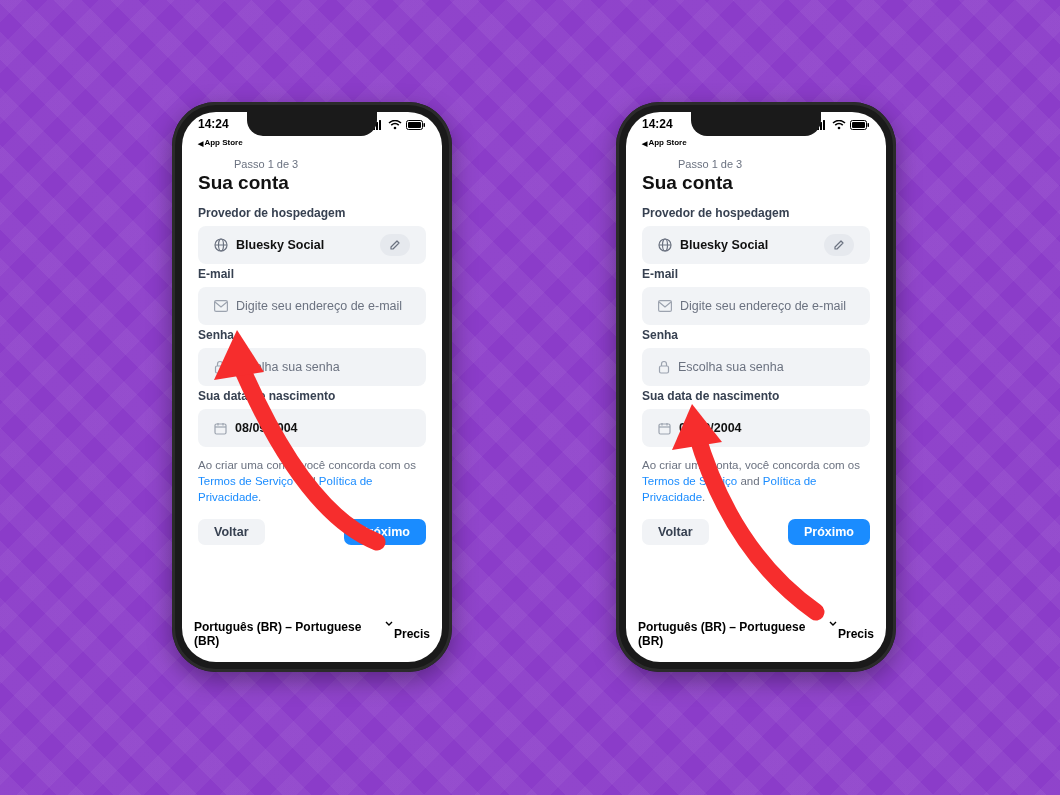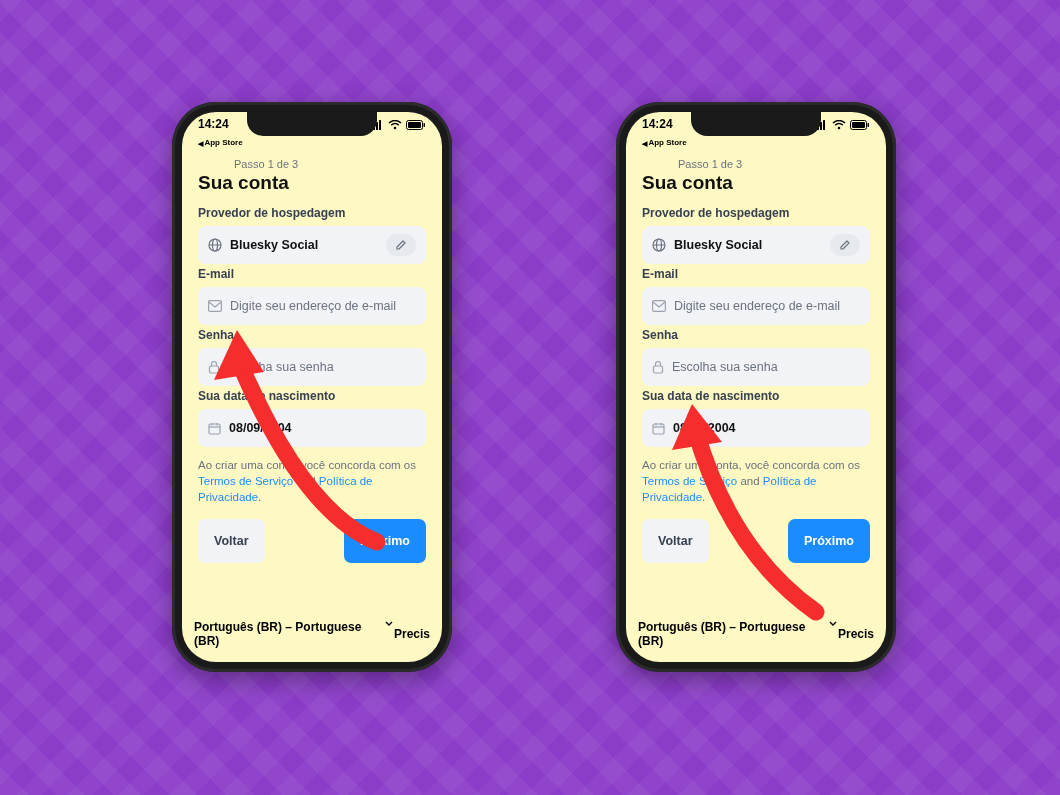--- a/index.html
+++ b/index.html
@@ -17,21 +17,21 @@
     width: 280px; height: 570px;
     background: #1a1a1a;
     border-radius: 44px;
     padding: 10px;
     box-shadow: 0 8px 24px rgba(0,0,0,0.35), inset 0 0 0 3px #2b2b2b;
   }
   .phone.left { left: 172px; top: 102px; }
   .phone.right { left: 616px; top: 102px; }
   .screen {
     width: 100%; height: 100%;
-    background: #fef9c3;
+    background: #ffffff;
     border-radius: 34px;
     position: relative;
     overflow: hidden;
   }
   .notch {
     position: absolute; top: 0; left: 50%; transform: translateX(-50%);
     width: 130px; height: 24px; background: #1a1a1a;
     border-bottom-left-radius: 16px; border-bottom-right-radius: 16px;
     z-index: 5;
   }
@@ -42,37 +42,37 @@
   .status-back .tri { font-size: 7px; }
   .status-right { display: flex; align-items: center; gap: 4px; margin-top: 2px; }
   .ic { display: inline-flex; }
 
   .content { padding: 4px 16px 0; color: #111; }
   .step { font-size: 11px; color: #6b7280; margin-top: 6px; margin-left: 36px; }
   .title { font-size: 19px; font-weight: 800; margin-top: 2px; margin-bottom: 12px; }
   .label { font-size: 12px; font-weight: 700; color: #374151; margin-bottom: 6px; margin-top: 3px; }
   .field {
     background: #f1f3f6; border-radius: 8px; height: 38px;
-    display: flex; align-items: center; padding: 0 10px; gap: 8px;
+    display: flex; align-items: center; padding: 0 16px; gap: 8px;
     font-size: 12.5px; color: #6b7280;
   }
   .field.provider { justify-content: space-between; color: #111; font-weight: 600; }
   .field.provider .left { display: flex; align-items: center; gap: 8px; }
   .edit-pill {
     width: 30px; height: 22px; background: #e6e9ee; border-radius: 11px;
     display: flex; align-items: center; justify-content: center;
   }
   .field .val { color: #111; font-weight: 600; }
 
   .terms { font-size: 11.5px; color: #6b7280; margin-top: 10px; line-height: 1.4; }
   .terms a { color: #1a8cff; text-decoration: none; }
 
   .nav-row { display: flex; justify-content: space-between; margin-top: 14px; }
   .btn {
-    height: 44px; border-radius: 7px; font-size: 12.5px; font-weight: 600;
+    height: 26px; border-radius: 7px; font-size: 12.5px; font-weight: 600;
     display: flex; align-items: center; justify-content: center; padding: 0 16px;
     border: none; cursor: pointer;
   }
   .btn-back { background: #f1f3f6; color: #374151; }
   .btn-next { background: #1a8cff; color: #fff; text-align: right; }
 
   .bottom-bar {
     position: absolute; bottom: 14px; left: 0; right: 0;
     font-size: 12px; color: #000; font-weight: 600;
     padding: 0 12px; display: flex; justify-content: space-between; align-items: center;

